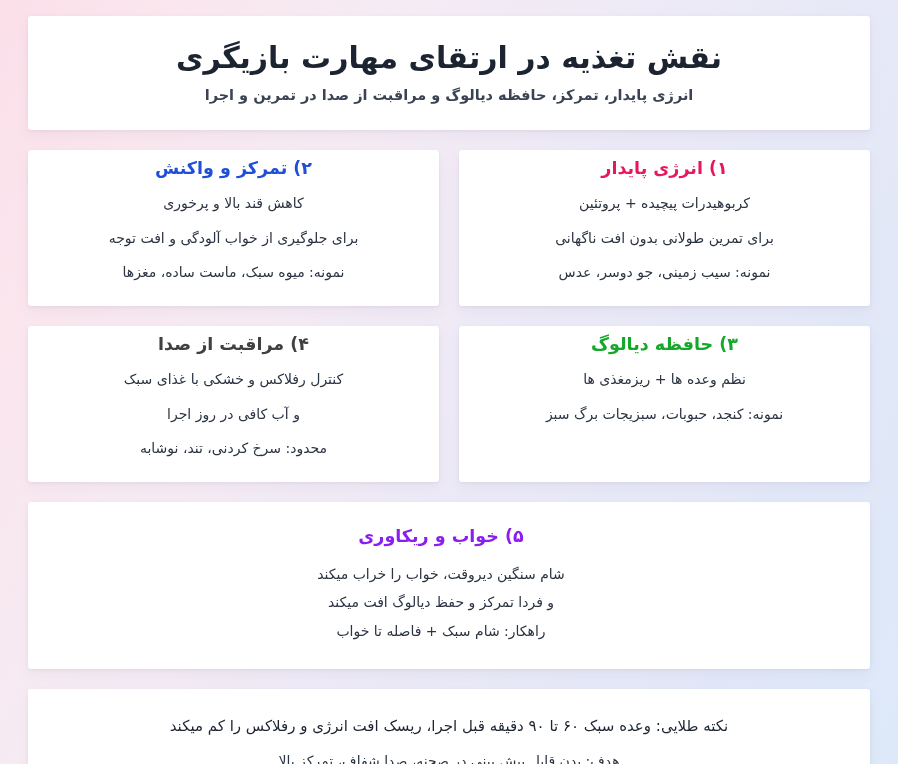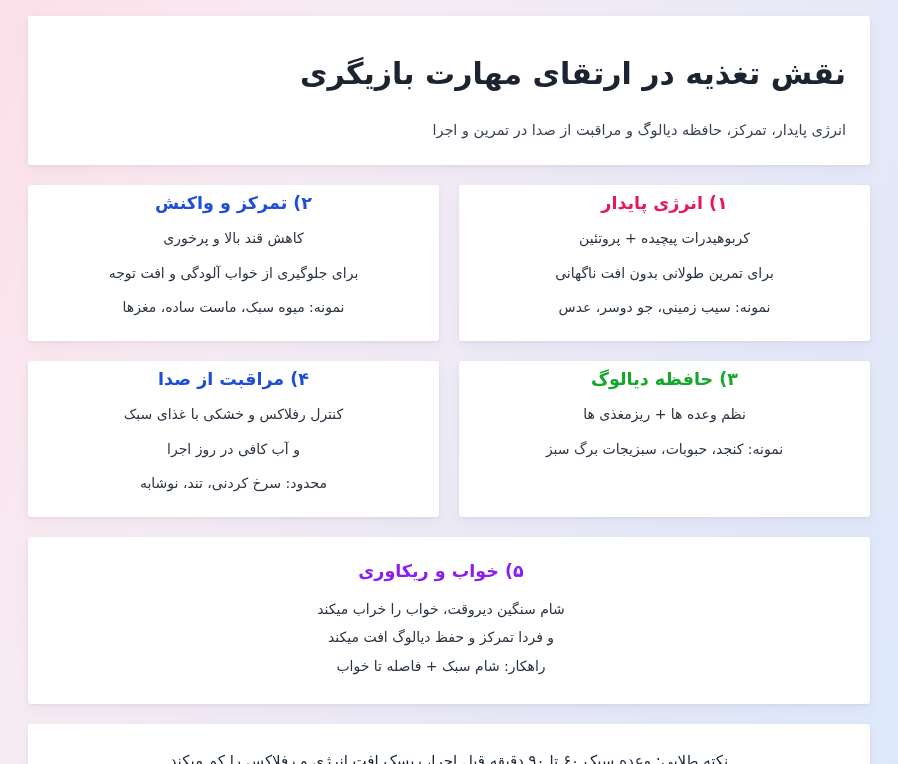--- a/index.html
+++ b/index.html
@@ -29,34 +29,36 @@
 
   .card {
     background: #ffffff;
     border-radius: 3px;
     box-shadow: 0 1px 3px rgba(120, 100, 140, 0.10),
                 0 6px 14px rgba(120, 100, 140, 0.06);
   }
 
   
   .header {
-    padding: 38px 24px 24px 24px;
+    padding: 22px 24px 24px 24px;
+    text-align: center;
   }
   .header-title {
     font-size: 30px;
     font-weight: bold;
     color: #1b2430;
     letter-spacing: 0;
     line-height: 1.35;
   }
   .header-subtitle {
-    margin-top: 25px;
+    margin-top: 6px;
     font-size: 14.5px;
     color: #3a4354;
     line-height: 1.5;
+    font-weight: bold;
   }
 
   
   .row {
     display: flex;
     gap: 20px;
   }
   .row > .card { flex: 1 1 0; min-width: 0; }
 
   .topic {
@@ -137,21 +139,21 @@
 
   <div class="card topic">
     <div class="topic-title" style="color: rgb(20, 168, 42);">۳) حافظه دیالوگ</div>
     <div class="topic-lines">
       <div class="topic-line">نظم وعده ها + ریزمغذی ها</div>
       <div class="topic-line">نمونه: کنجد، حبوبات، سبزیجات برگ سبز</div>
     </div>
   </div>
 
   <div class="card topic">
-    <div class="topic-title" style="color: #1d4ed8;">۴) مراقبت از صدا</div>
+    <div class="topic-title" style="color: #404040;">۴) مراقبت از صدا</div>
     <div class="topic-lines">
       <div class="topic-line">کنترل رفلاکس و خشکی با غذای سبک</div>
       <div class="topic-line">و آب کافی در روز اجرا</div>
       <div class="topic-line">محدود: سرخ کردنی، تند، نوشابه</div>
     </div>
   </div>
 
 </div>
 
 <div class="card topic wide">

